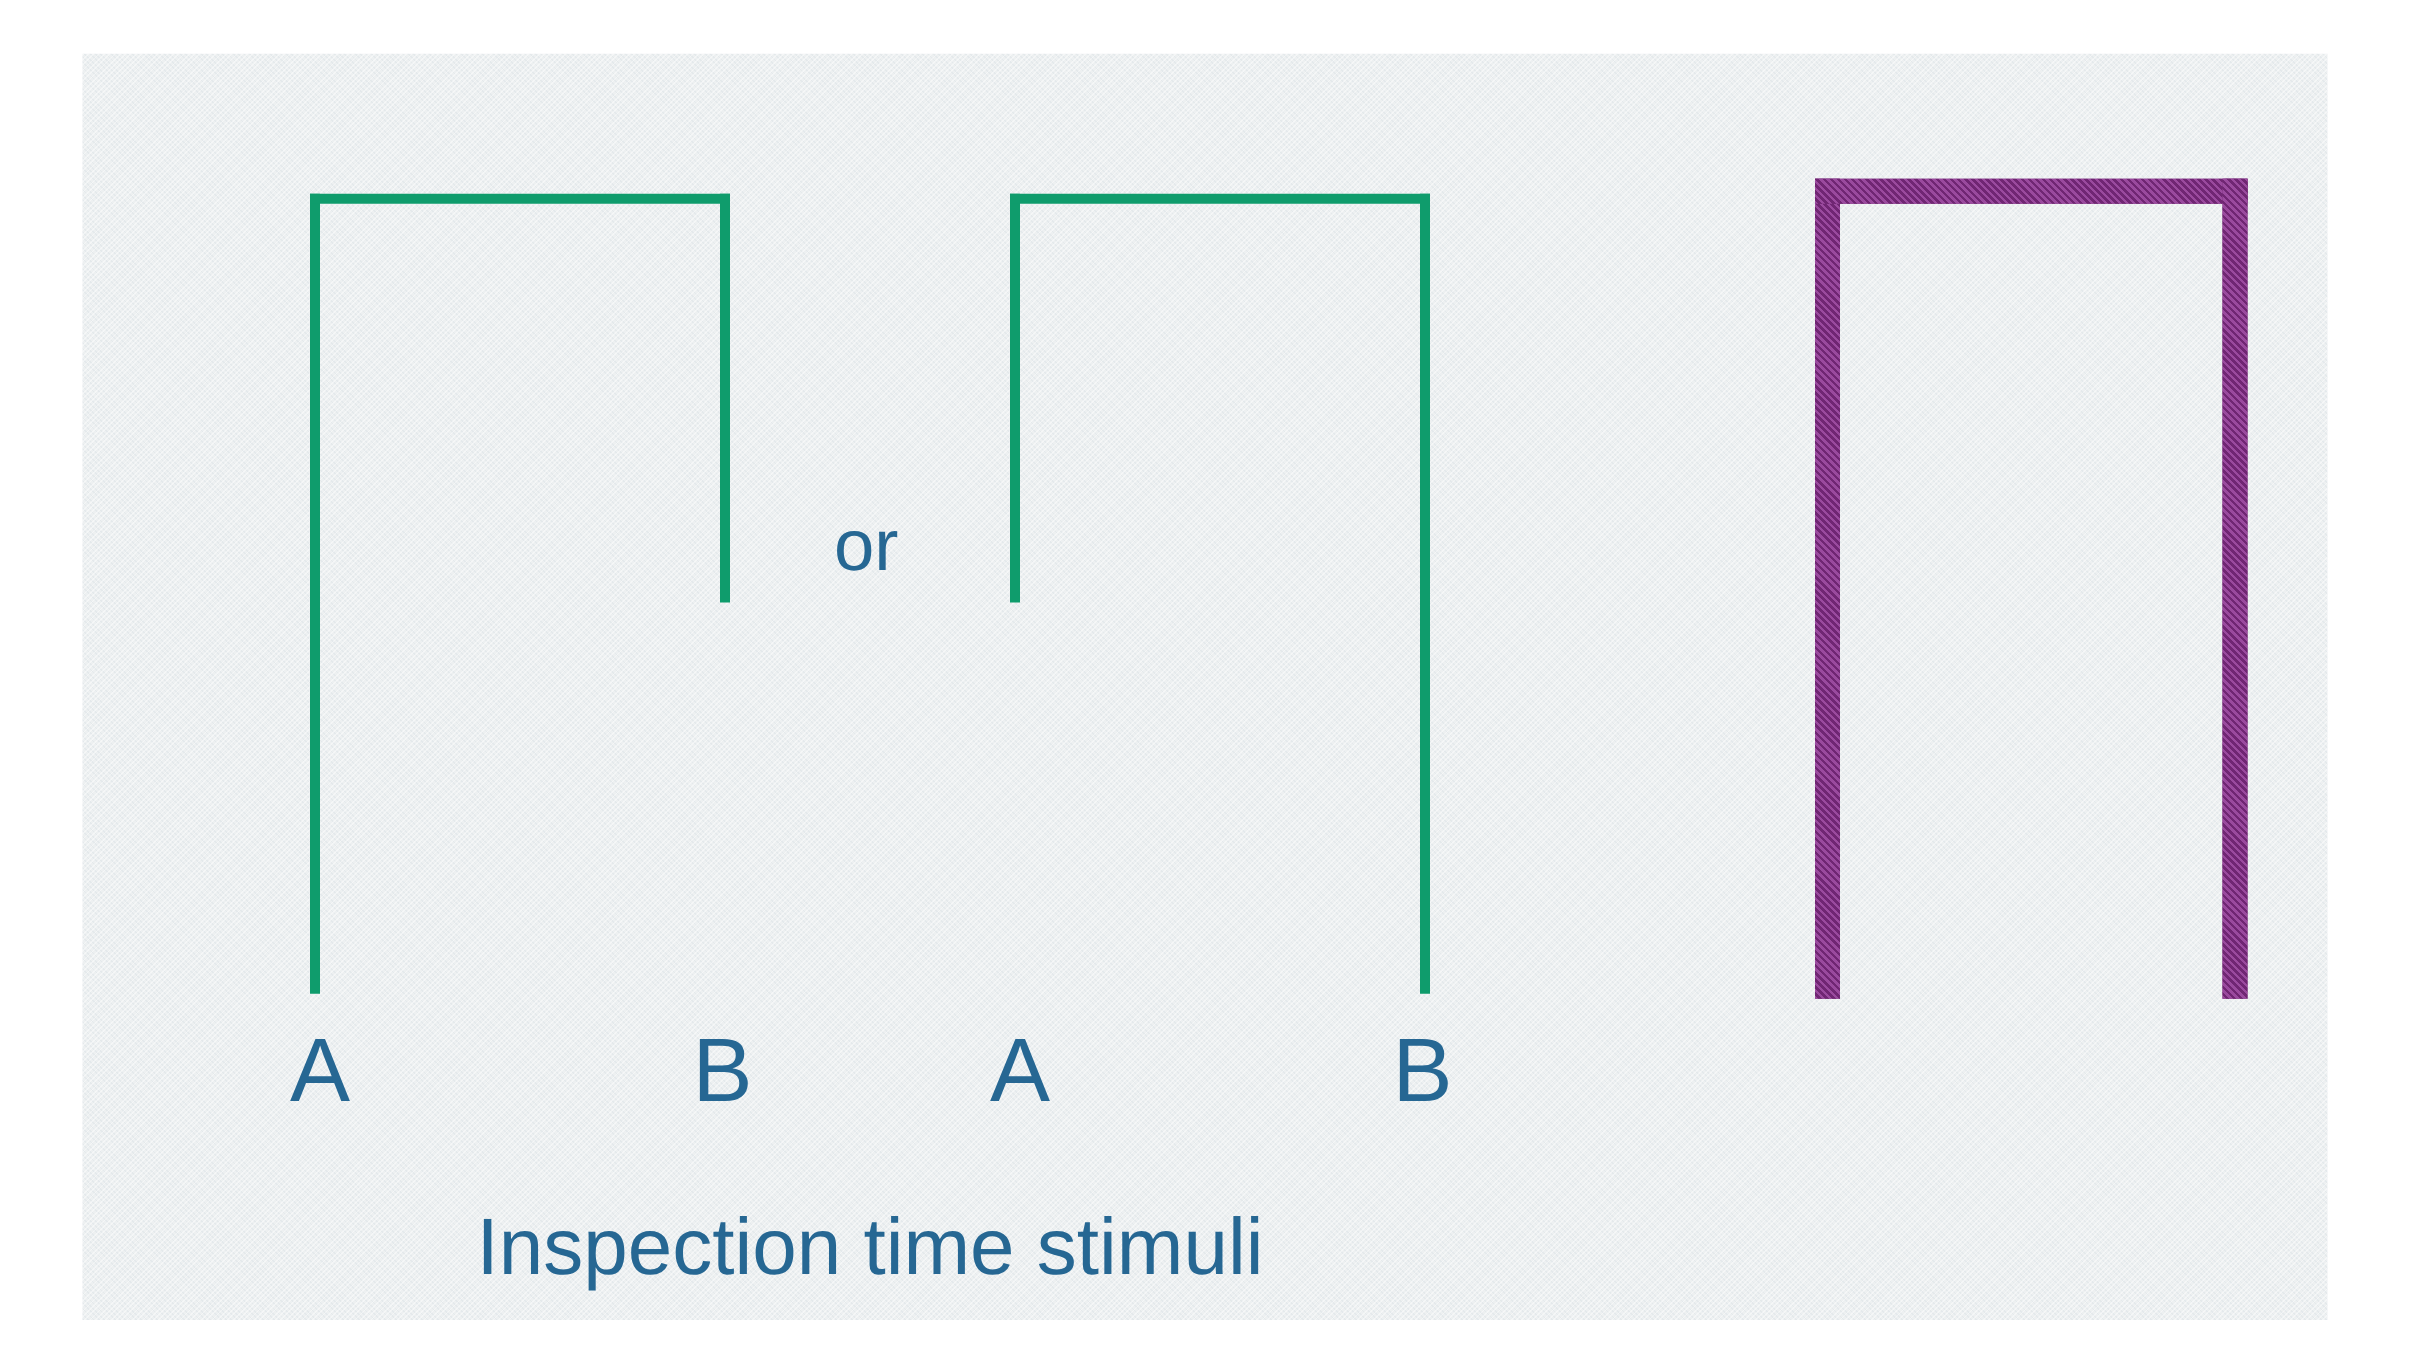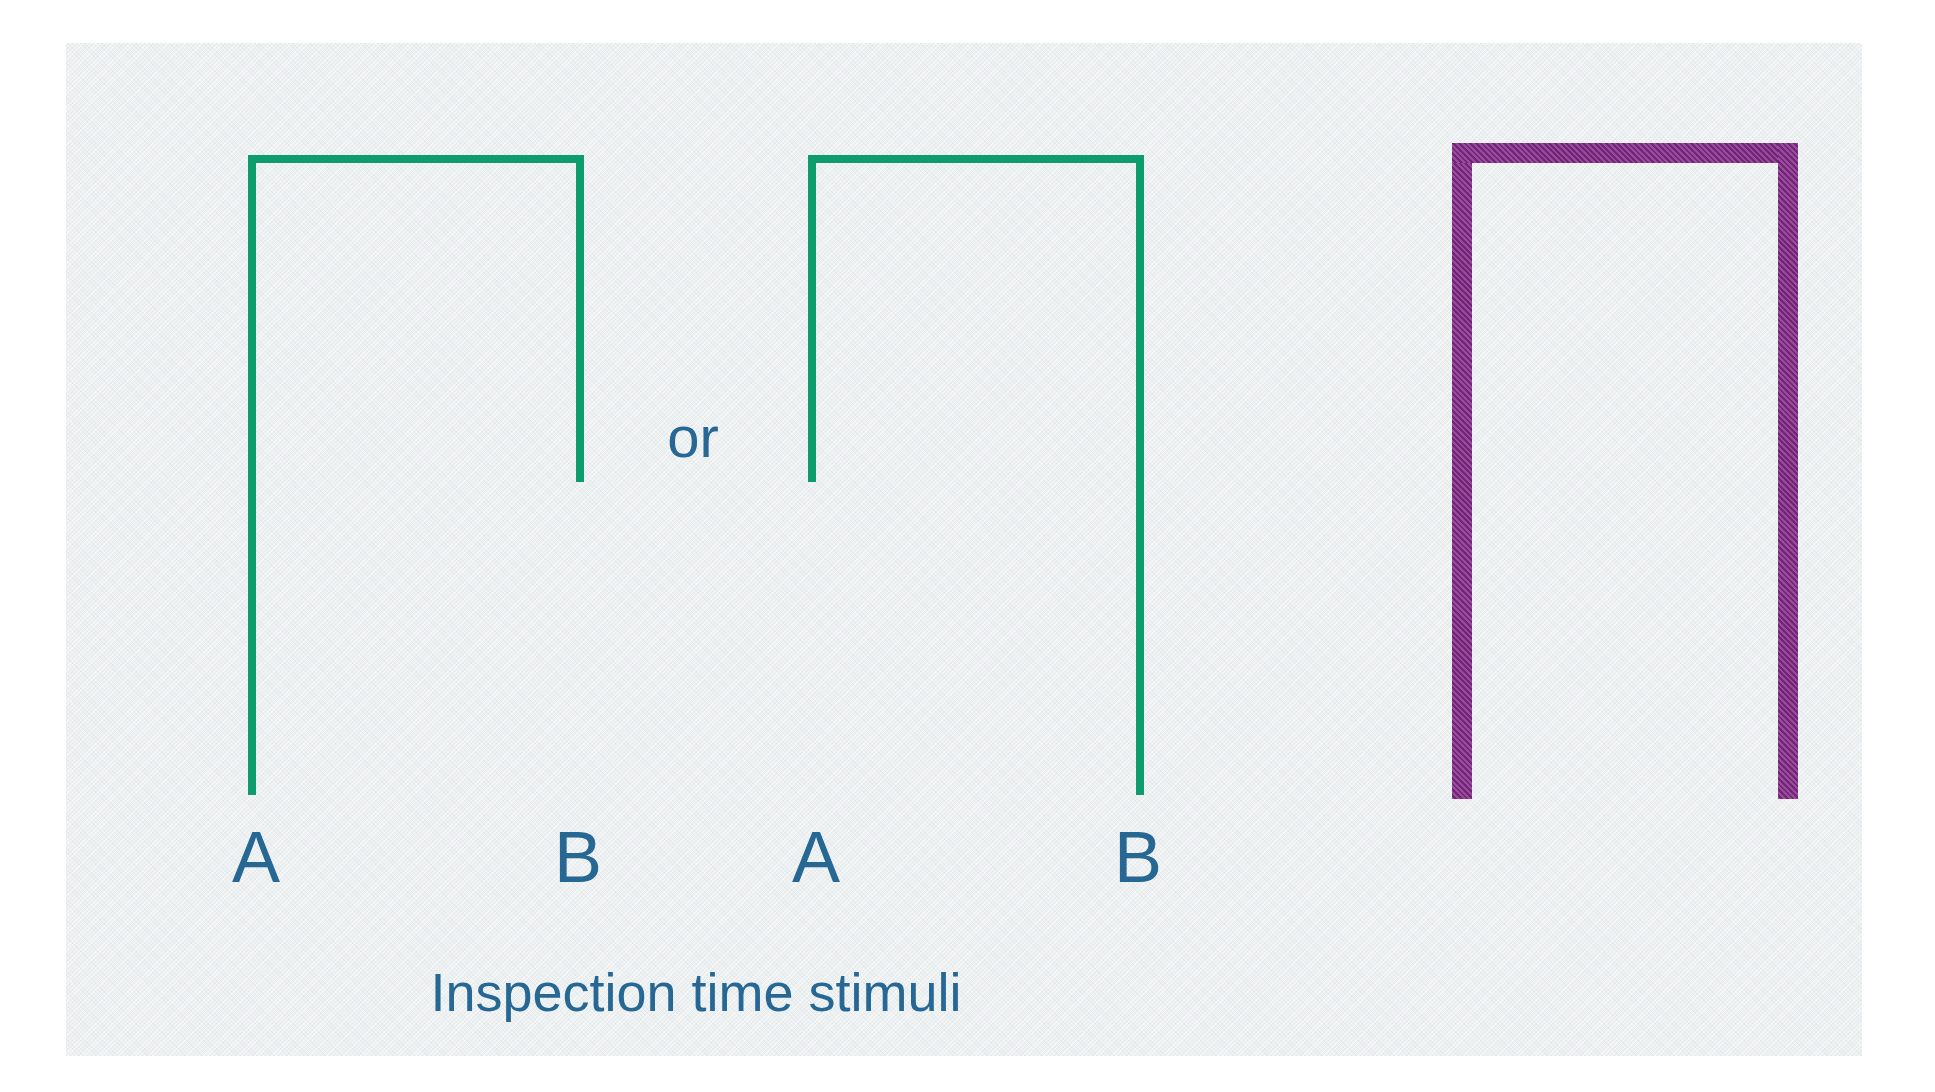--- a/index.html
+++ b/index.html
@@ -55,21 +55,21 @@
     line-height: 1;
     transform: translateX(-50%);
     white-space: nowrap;
   }
   #or-label { left: 627px; top: 365px; font-size: 58px; }
   .leg-label { top: 778px; font-size: 72px; }
   #lbl-a1 { left: 190px;  }
   #lbl-b1 { left: 512px;  }
   #lbl-a2 { left: 750px;  }
   #lbl-b2 { left: 1072px; }
-  .caption { top: 922px; font-size: 54px; }
+  .caption { top: 922px; font-size: 64px; }
   #caption-stimuli { left: 630px;  }
   #caption-mask    { left: 1560px; }
 </style>
 </head>
 <body>
 
 <div id="stage">
   <div id="panel">
 
     <div>

